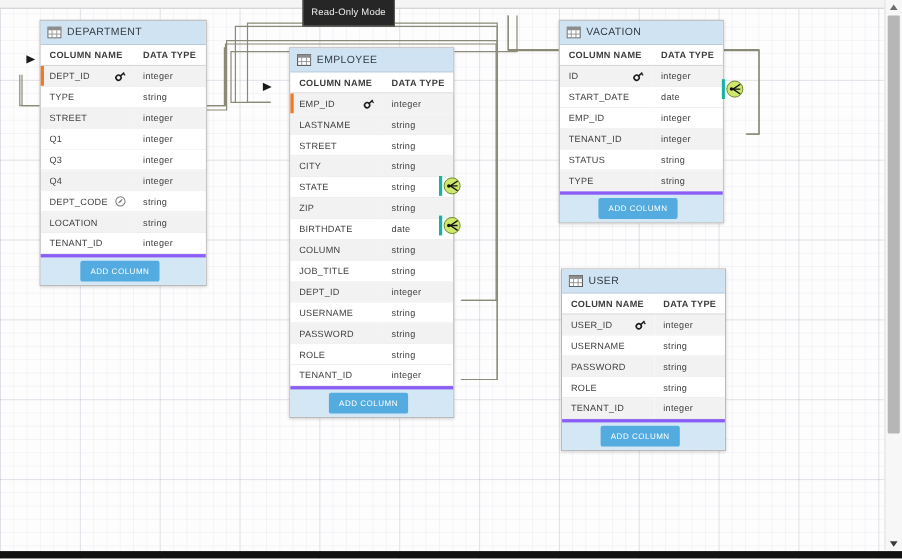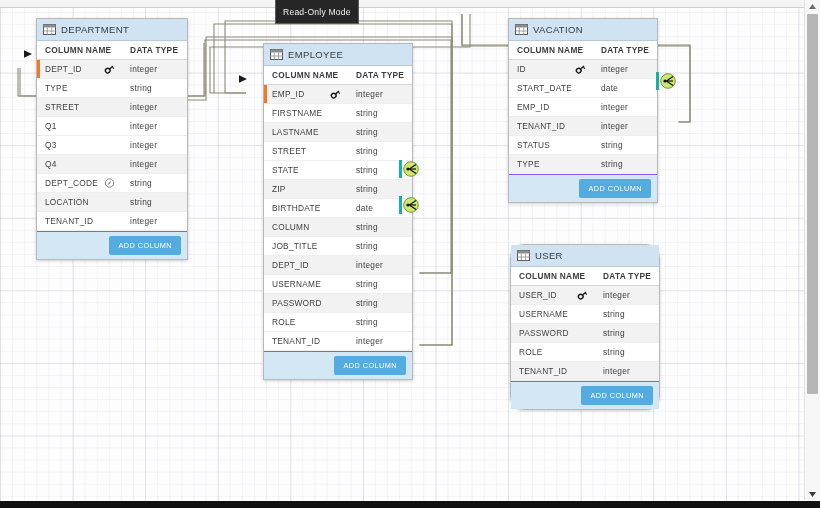--- a/index.html
+++ b/index.html
@@ -130,24 +130,24 @@
     width: 3px;
     background: #f07a28;
   }
 
   
   .entity-footer {
     background: #d3e7f4;
     height: 28px;
     display: flex;
     align-items: center;
-    justify-content: flex-end;
+    justify-content: center;
     padding-right: 6px;
     box-sizing: border-box;
-    border-top: 1px solid #8b5cf6;
+    border-top: 3px solid #8b5cf6;
   }
   .add-col-btn {
     background: #54abe0;
     color: #ffffff;
     font-size: 7.3px;
     letter-spacing: 0.45px;
     padding: 5px 9px;
     border: none;
     border-radius: 2px;
     cursor: pointer;
@@ -361,30 +361,30 @@
             <tr class="odd">
               <td class="cname"><span class="pk-bar"></span><span>EMP_ID</span><svg class="key-glyph" viewBox="0 0 12 12">
                   <g transform="rotate(-42 6 6)">
                     <circle cx="3.4" cy="6" r="2.5" fill="none" stroke="#1d1d1d" stroke-width="1.6"></circle>
                     <rect x="5.4" y="5.3" width="5.6" height="1.5" fill="#1d1d1d"></rect>
                     <rect x="9.1" y="6.6" width="1.3" height="2.1" fill="#1d1d1d"></rect>
                   </g>
                 </svg></td>
               <td class="dtype"><span>integer</span></td>
             </tr>
-            <tr class="even">
-              <td class="cname"><span>FIRSTNAME</span></td>
-              <td class="dtype"><span>string</span></td>
-            </tr>
             <tr class="odd">
               <td class="cname"><span>LASTNAME</span></td>
               <td class="dtype"><span>string</span></td>
             </tr>
             <tr class="even">
               <td class="cname"><span>STREET</span></td>
+              <td class="dtype"><span>string</span></td>
+            </tr>
+            <tr class="odd">
+              <td class="cname"><span>CITY</span></td>
               <td class="dtype"><span>string</span></td>
             </tr>
             <tr class="even">
               <td class="cname"><span>STATE</span></td>
               <td class="dtype"><span>string</span></td>
             </tr>
             <tr class="odd">
               <td class="cname"><span>ZIP</span></td>
               <td class="dtype"><span>string</span></td>
             </tr>
@@ -474,21 +474,21 @@
             <tr class="odd">
               <td class="cname"><span>TYPE</span></td>
               <td class="dtype"><span>string</span></td>
             </tr>
           </tbody>
         </table>
         <div class="entity-footer">
           <button class="add-col-btn">ADD COLUMN</button>
         </div>
       </div>
-      <div class="entity" style="left: 510px; top: 244px; width: 150px; border-radius: 14px;">
+      <div class="entity" style="left: 510px; top: 244px; width: 150px;">
         <div class="entity-title">
           <svg class="tbl-icon" viewBox="0 0 13 11">
             <rect x="0.5" y="0.5" width="12" height="10" fill="#ffffff" stroke="#5c5c5c" stroke-width="1"></rect>
             <rect x="0.5" y="0.5" width="12" height="3" fill="#8d8d8d"></rect>
             <line x1="4.3" y1="3.5" x2="4.3" y2="10.5" stroke="#8d8d8d" stroke-width="0.8"></line>
             <line x1="8.6" y1="3.5" x2="8.6" y2="10.5" stroke="#8d8d8d" stroke-width="0.8"></line>
             <line x1="0.5" y1="7" x2="12.5" y2="7" stroke="#8d8d8d" stroke-width="0.8"></line>
           </svg>
           <span class="ttl-text">USER</span>
         </div>

